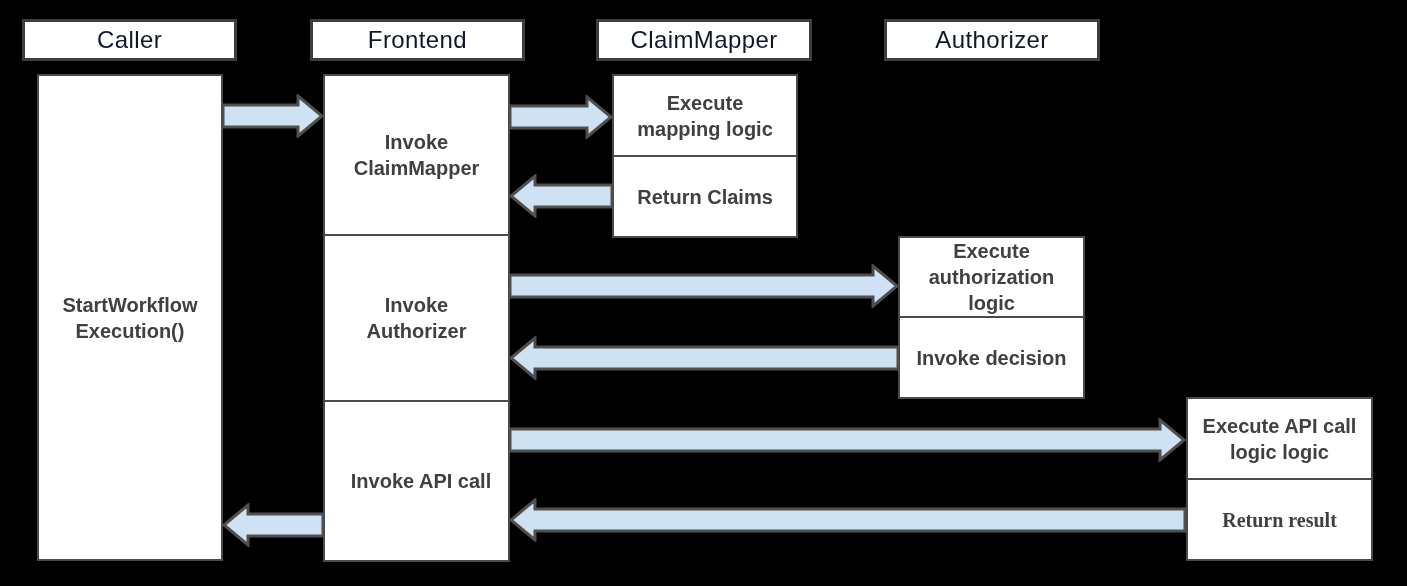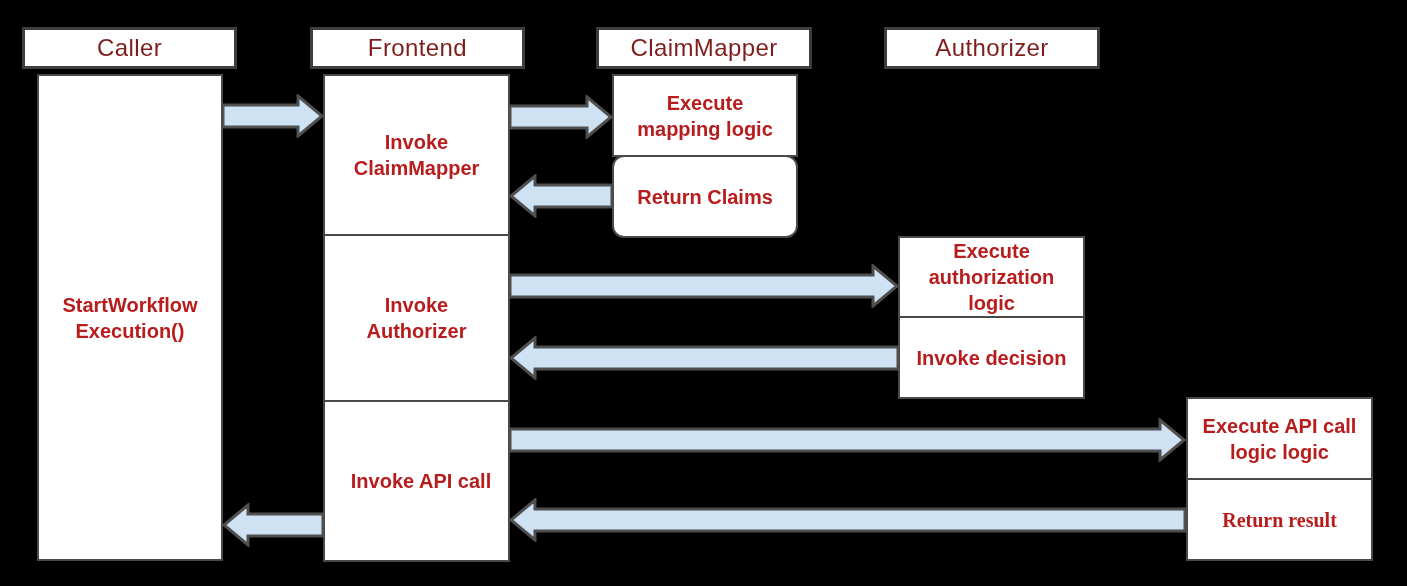--- a/index.html
+++ b/index.html
@@ -10,32 +10,32 @@
     font-family:"Liberation Sans","DejaVu Sans",sans-serif;
     overflow:hidden;
   }
   .lane-header{
     position:absolute;
     height:42px;
     background:#fff;
     border:3px solid #3e3e3e;
     box-sizing:border-box;
     display:flex;align-items:center;justify-content:center;
-    font-size:24px;font-weight:400;color:#7f1d1d;letter-spacing:.4px;margin-top:8px;
+    font-size:24px;font-weight:400;color:#0f172a;letter-spacing:.4px;
   }
   .box{
     position:absolute;
     background:#fff;
     border:2px solid #4a4a4a;
     box-sizing:border-box;
     display:flex;align-items:center;justify-content:center;
     text-align:center;
   }
   .lbl{
-    font-size:20px;font-weight:700;color:#b91c1c;
+    font-size:20px;font-weight:700;color:#404040;
     line-height:1.3;white-space:pre-line;
   }
   .arrow{position:absolute;display:block;}
   .arrow polygon{fill:#cfe2f3;stroke:#4f4f4f;stroke-width:3;stroke-linejoin:miter;}
 </style>
 </head>
 <body>
 
 <div class="canvas">
 
@@ -66,21 +66,21 @@
 Authorizer</span>
   </div>
   <div class="box" style="left:323px;top:400px;width:187px;height:162px;padding-left:9px;">
     <span class="lbl">Invoke API call</span>
   </div>
 
   <div class="box" style="left:612px;top:74px;width:186px;height:83px;">
     <span class="lbl">Execute
 mapping logic</span>
   </div>
-  <div class="box" style="left:612px;top:155px;width:186px;height:83px;border-radius:12px;">
+  <div class="box" style="left:612px;top:155px;width:186px;height:83px;">
     <span class="lbl">Return Claims</span>
   </div>
 
   <div class="box" style="left:898px;top:236px;width:187px;height:82px;">
     <span class="lbl">Execute
 authorization
 logic</span>
   </div>
   <div class="box" style="left:898px;top:316px;width:187px;height:83px;">
     <span class="lbl">Invoke decision</span>

